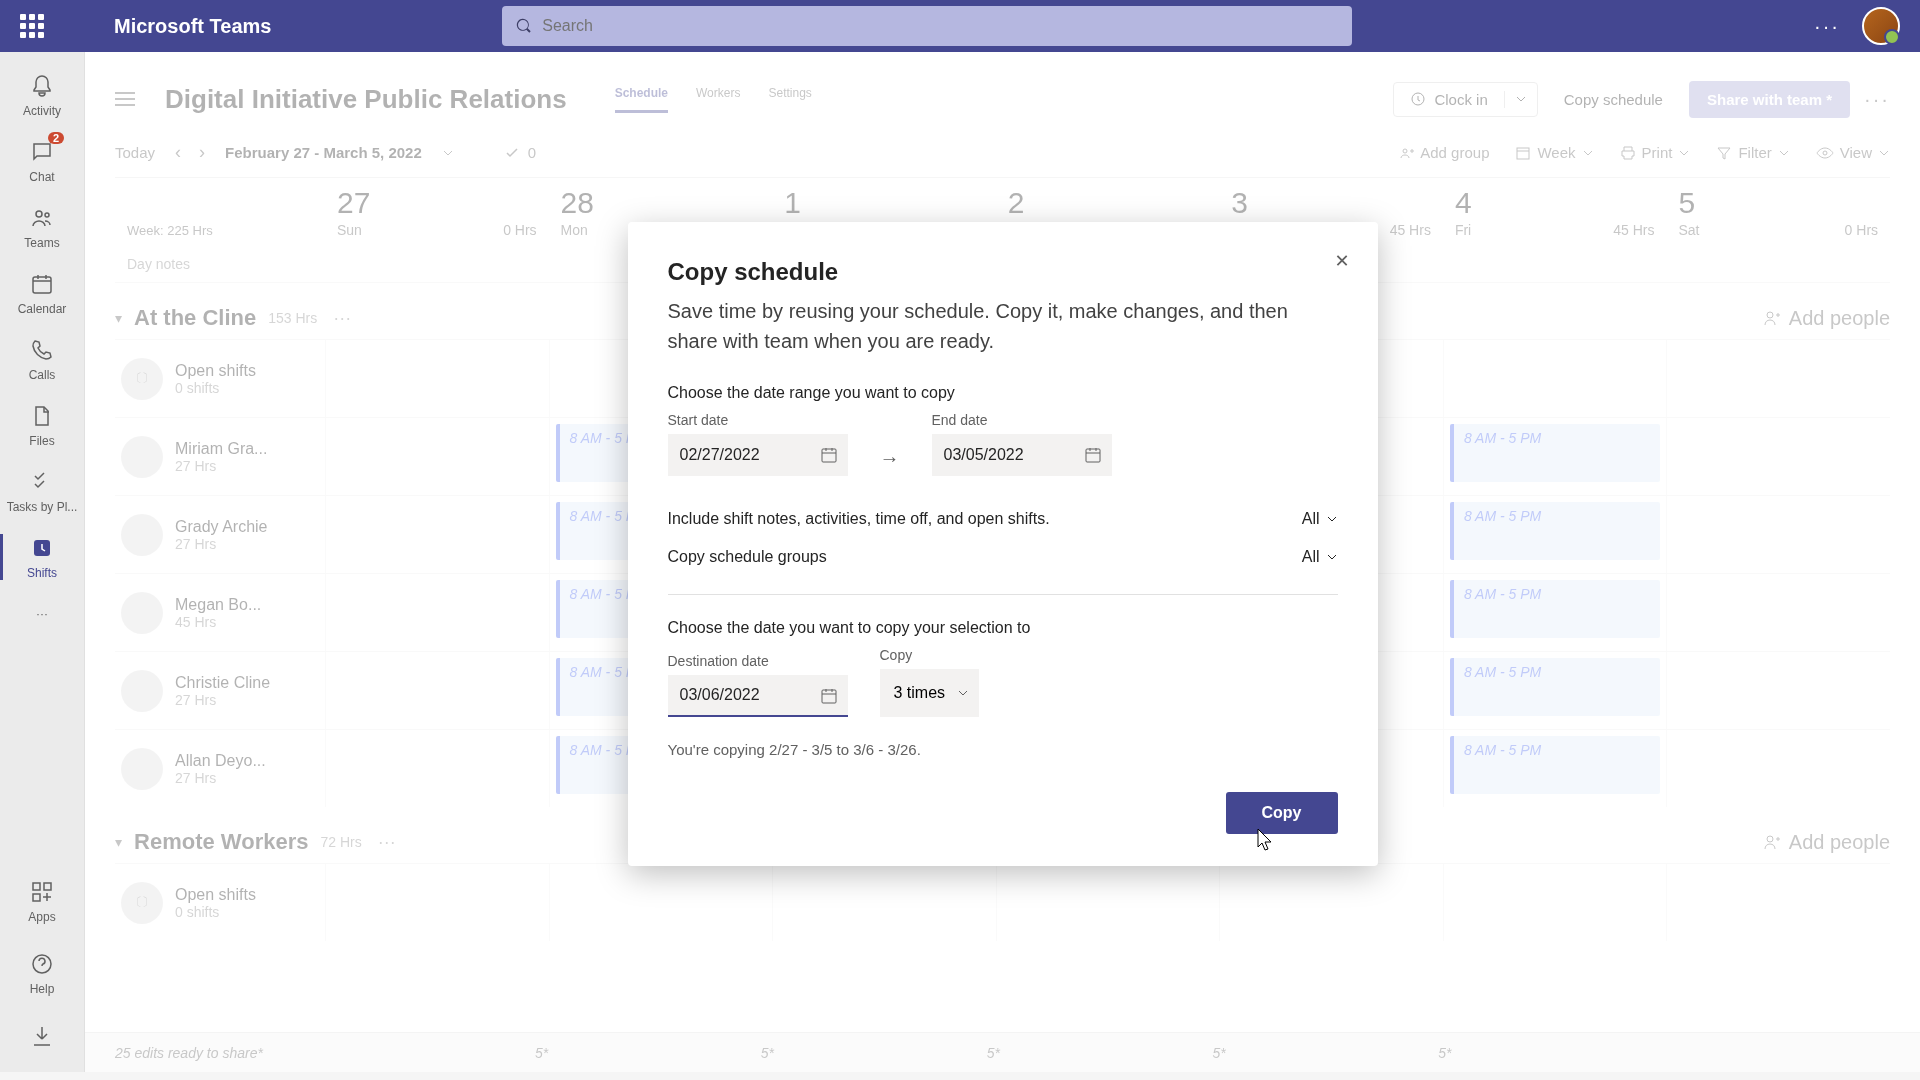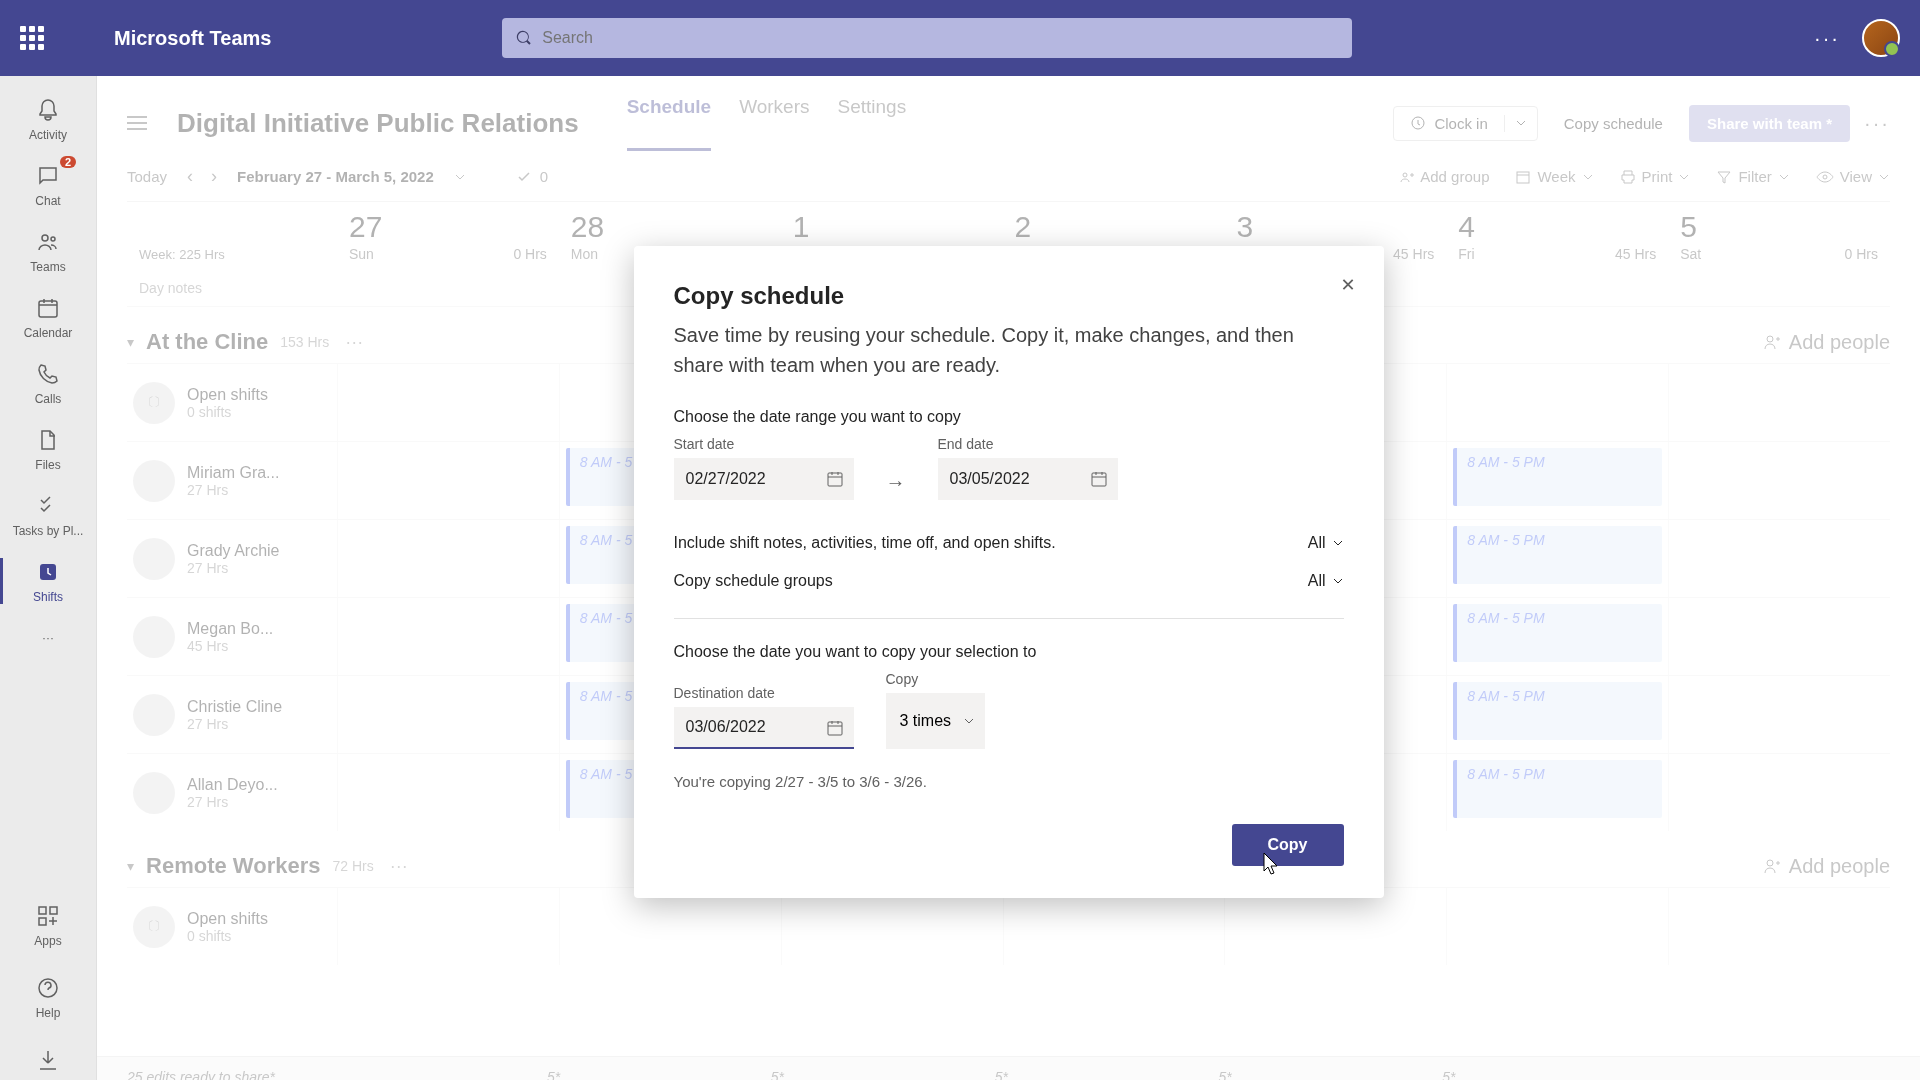--- a/index.html
+++ b/index.html
@@ -1,52 +1,52 @@
 <!DOCTYPE html>
 <html><head>
 <meta charset="utf-8">
 <style>
 * { box-sizing: border-box; margin: 0; padding: 0; font-family: "Segoe UI", -apple-system, sans-serif; }
 html, body { width: 1920px; height: 1080px; overflow: hidden; background: #f5f5f5; }
 
 
-.titlebar { height: 76px; background: #444791; display: flex; align-items: center; padding: 0 20px; color: #fff; }
+.titlebar { height: 52px; background: #444791; display: flex; align-items: center; padding: 0 20px; color: #fff; }
 .waffle { width: 24px; height: 24px; display: grid; grid-template-columns: repeat(3,1fr); grid-template-rows: repeat(3,1fr); gap: 3px; margin-right: 70px; cursor: pointer;}
 .waffle span { background: #fff; border-radius: 1px; }
 .app-title { font-size: 20px; font-weight: 600; }
 .search-wrap { margin: 0 auto; width: 850px; height: 40px; background: #b5b7e0; border-radius: 4px; display: flex; align-items: center; padding: 0 14px; color: #3d3e66; }
 .search-wrap svg { margin-right: 10px; }
 .search-input { background: transparent; border: none; outline: none; font-size: 16px; color: #3d3e66; flex: 1; }
 .titlebar-right { margin-left: auto; display: flex; align-items: center; gap: 22px; }
 .ellipsis-h { font-size: 20px; letter-spacing: 2px; color: #fff; cursor: pointer;}
 .avatar-top { width: 38px; height: 38px; border-radius: 50%; background: linear-gradient(135deg,#b5651d,#8b4513); border: 2px solid #fff; position: relative;}
 .avatar-top::after { content:""; position:absolute; right:-2px; bottom:-2px; width:12px;height:12px;background:#92c353;border:2px solid #444791;border-radius:50%; }
 
 
 .app-body { display: flex; height: calc(1080px - 60px); }
-.rail { width: 97px; background: #ebebeb; border-right: 1px solid #e0e0e0; display: flex; flex-direction: column; align-items: center; padding-top: 10px; }
+.rail { width: 85px; background: #ebebeb; border-right: 1px solid #e0e0e0; display: flex; flex-direction: column; align-items: center; padding-top: 10px; }
 .rail-item { display: flex; flex-direction: column; align-items: center; gap: 4px; padding: 10px 0; width: 100%; cursor: pointer; color: #616161; font-size: 12px; position: relative;}
 .rail-item.active { color: #444791; }
 .rail-item.active::before { content:""; position:absolute; left:0; top:10px; bottom:10px; width:3px; background:#444791;}
 .rail-icon { width: 28px; height: 28px; display:flex;align-items:center;justify-content:center; }
 .rail-icon svg { width: 24px; height: 24px; }
 .badge { position:absolute; top:4px; right:20px; background:#cc4a31; color:#fff; font-size:11px; border-radius:10px; padding:0 5px; font-weight:600;}
 .rail-spacer { flex: 1; }
 .rail-bottom { padding-bottom: 12px; display:flex; flex-direction:column; align-items:center; gap:6px;}
 
 
 .main { flex: 1; position: relative; background: #fff; }
 .scrim { position: absolute; inset: 0; background: rgba(255,255,255,0.65); z-index: 10; display:flex; align-items:flex-start; justify-content:center; padding-top:170px;}
 .main-inner { padding: 18px 30px; color: #242424; }
 .page-header { display:flex; align-items:center; gap: 30px; height: 58px; }
 .hamburger { width:20px; display:flex; flex-direction:column; gap:4px; cursor:pointer;}
 .hamburger span{height:2px;background:#616161;}
 .page-title { font-size: 26px; font-weight: 700; }
 .tabs { display:flex; gap: 28px; margin-left: 18px;}
-.tab { font-size: 19px; color: #616161; padding-bottom: 30px; cursor:pointer;}
+.tab { font-size: 12px; color: #616161; padding-bottom: 10px; cursor:pointer;}
 .tab.active { color: #444791; border-bottom: 3px solid #444791; font-weight:600;}
 .header-right { margin-left:auto; display:flex; align-items:center; gap:14px;}
 .btn-outline { border:1px solid #d1d1d1; background:#fff; padding:8px 16px; border-radius:4px; display:flex;align-items:center;gap:8px;font-size:15px;color:#242424;cursor:pointer;}
 .btn-outline.split { padding-right:0;}
 .btn-outline .chev-box { border-left:1px solid #d1d1d1; padding:0 10px; margin-left:8px; align-self:stretch; display:flex;align-items:center;}
 .btn-ghost { border:none; background:transparent; color:#242424; font-size:15px; padding:8px 12px; cursor:pointer;}
 .btn-primary-head { background:#a6a7d4; color:#fff; border:none; padding:10px 18px; border-radius:4px; font-size:15px; font-weight:600; cursor:pointer;}
 
 .toolbar2 { display:flex; align-items:center; gap:20px; padding: 14px 0; color:#616161; font-size:15px; border-bottom:1px solid #e5e5e5;}
 .toolbar2 .nav-arrows { display:flex; gap:18px; font-size:18px;}
@@ -89,21 +89,21 @@
 .field { display:flex; flex-direction:column; gap:6px;}
 .field-label { font-size:14px; color:#616161;}
 .date-input { width: 180px; height: 42px; background:#f3f2f1; border:none; border-bottom:1px solid transparent; padding:0 40px 0 12px; font-size:16px; color:#242424; position:relative;}
 .date-wrap { position:relative; }
 .date-wrap.active .date-input{ border-bottom:2px solid #444791;}
 .date-wrap svg { position:absolute; right:10px; top:50%; transform:translateY(-50%); color:#616161;}
 .arrow-between { font-size:20px; color:#616161; padding-bottom:8px;}
 .opt-row { display:flex; justify-content:space-between; align-items:center; padding: 10px 0; font-size:16px; color:#242424;}
 .opt-row .sel { display:flex;align-items:center;gap:6px;color:#242424;cursor:pointer;}
 .divider { height:1px; background:#e1e1e1; margin: 18px 0 24px;}
-.times-select { height:56px; background:#f3f2f1; border:none; padding:0 34px 0 14px; font-size:16px; cursor:pointer; position:relative;}
+.times-select { height:48px; background:#f3f2f1; border:none; padding:0 34px 0 14px; font-size:16px; cursor:pointer; position:relative;}
 .times-wrap { position:relative; display:inline-block;}
 .times-wrap svg { position:absolute; right:10px; top:50%; transform:translateY(-50%);}
 .copy-summary { font-size:15px; color:#616161; margin-top:14px;}
 .modal-footer { display:flex; justify-content:flex-end; margin-top:34px;}
 .btn-primary { background:#444791; color:#fff; border:none; padding: 12px 36px; font-size:16px; font-weight:600; border-radius:3px; cursor:pointer;}
 
 
 .cursor { position:absolute; z-index:30; width:20px;height:26px; pointer-events:none;}
 
 .chev { width:12px;height:12px; }

